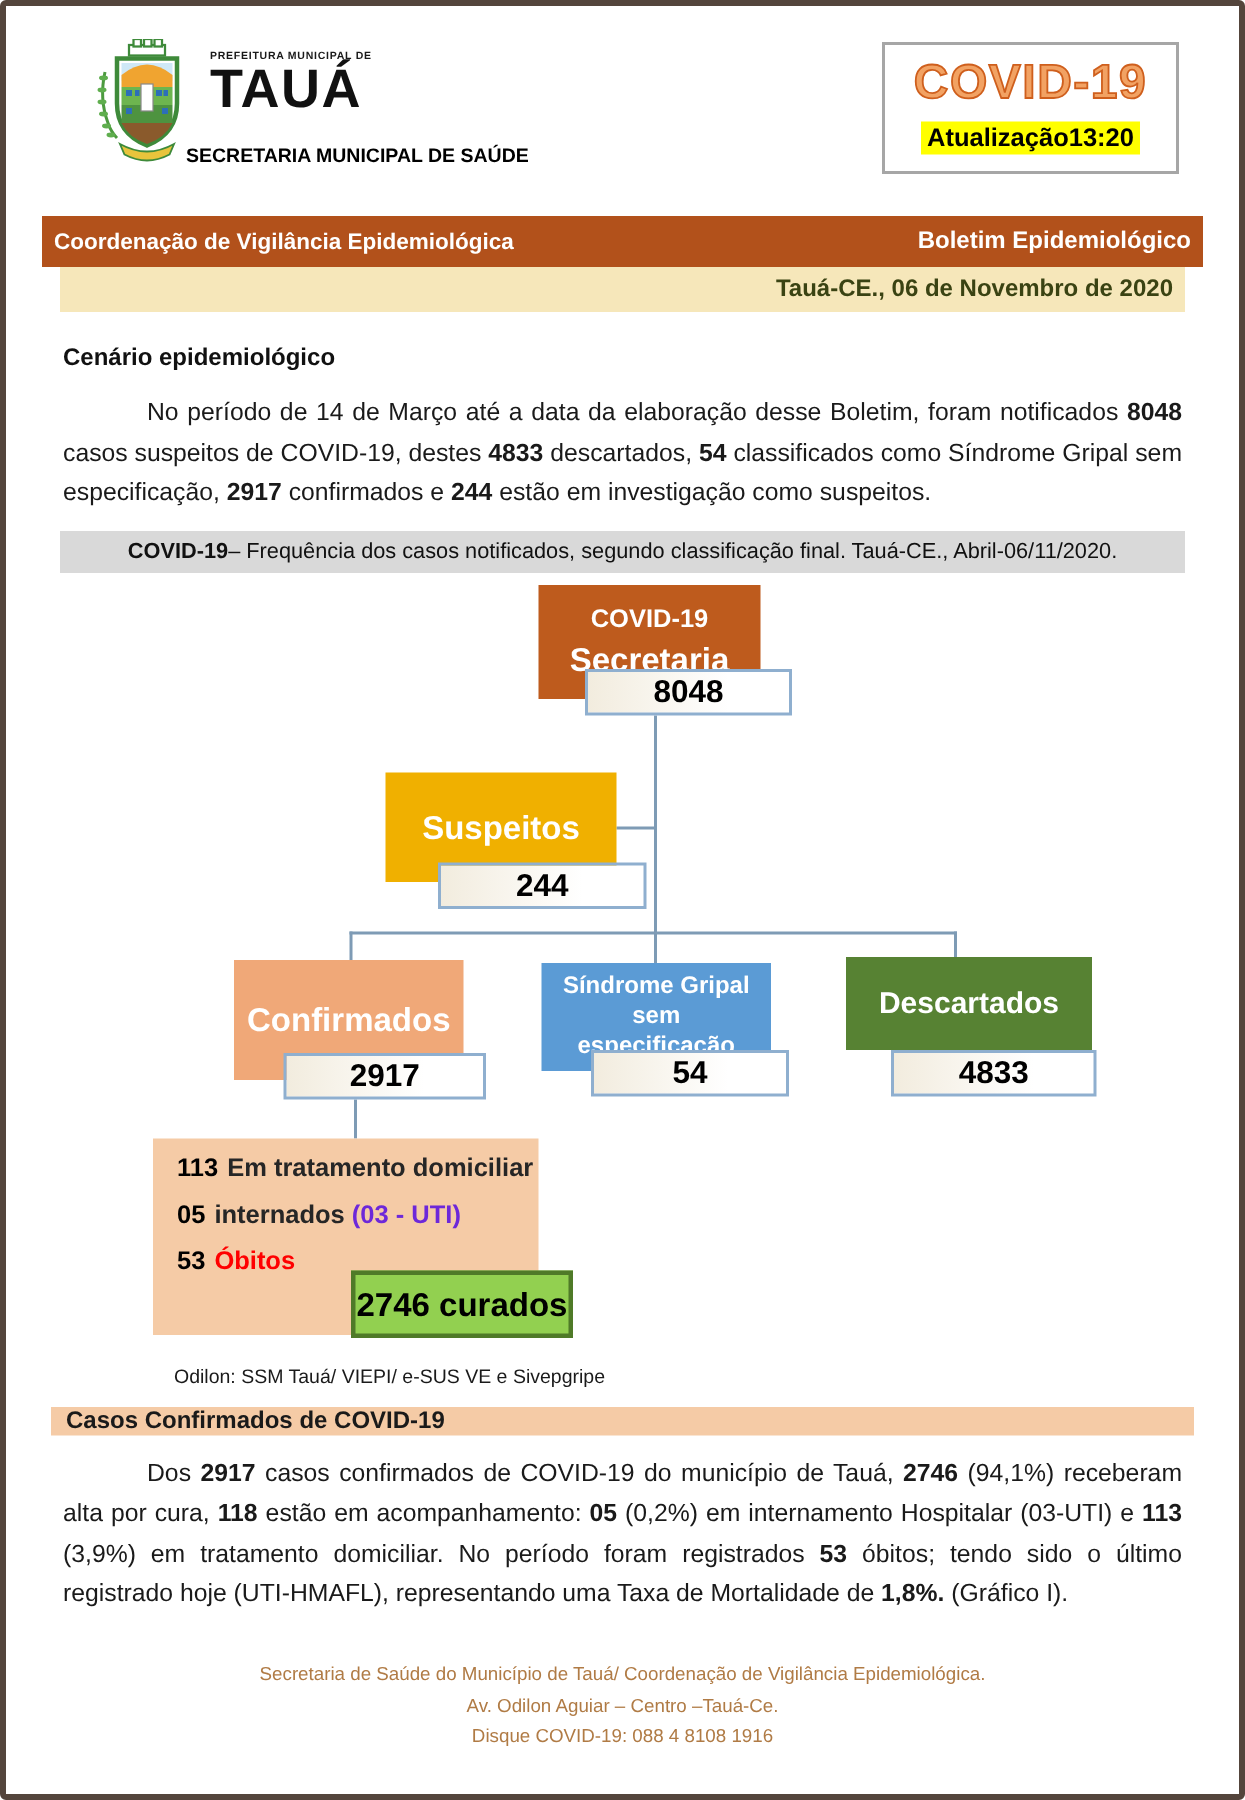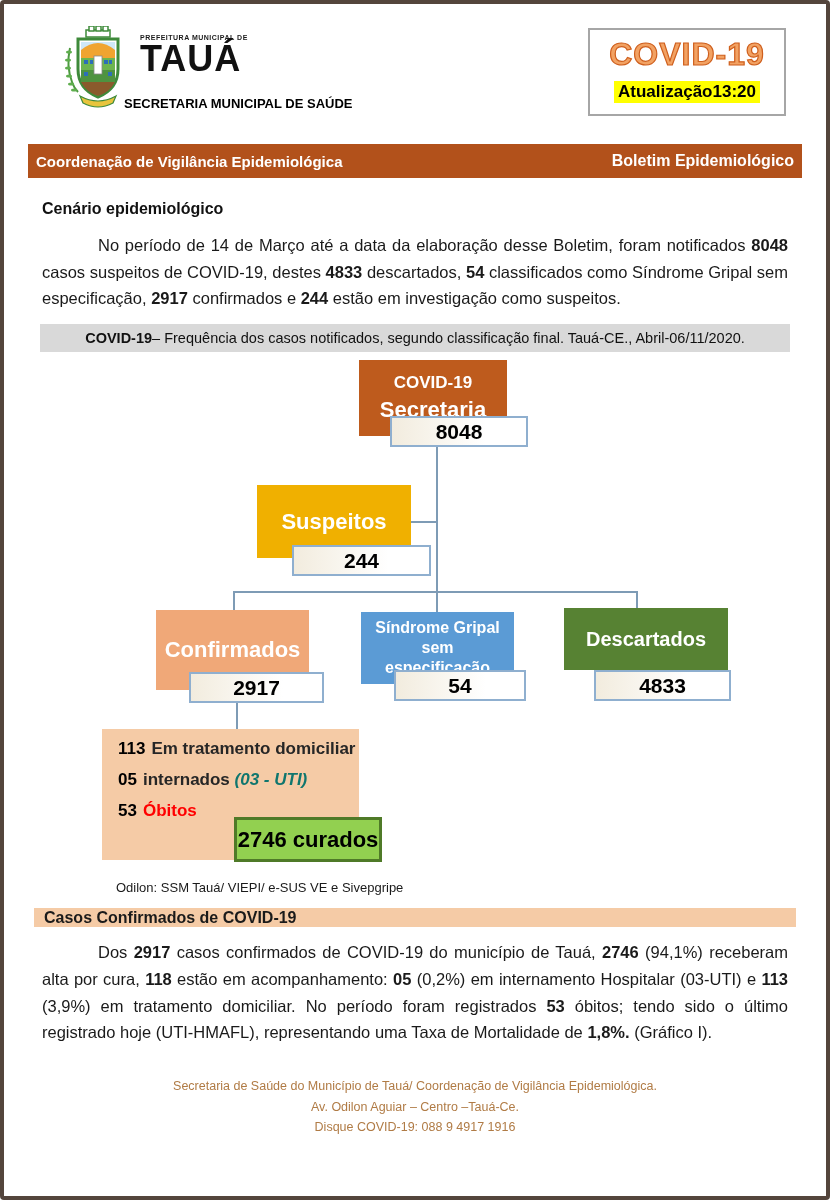--- a/index.html
+++ b/index.html
@@ -79,21 +79,21 @@
   .s2 { left:432px; top:239px; width:2px; height:21px; }
   .s3 { left:632px; top:239px; width:2px; height:18px; }
   .vc { left:232px; top:351px; width:2px; height:26px; }
   .breakdown {
     position:absolute; left:98px; top:377px; width:257px; height:131px;
     background:#f5cba6; padding:10px 0 0 16px;
   }
   .bd-line { font-size:17px; font-weight:bold; margin-bottom:11px; color:#000; }
   .bd-line .num { color:#000; margin-right:6px; }
   .bd-line .lbl { color:#262626; }
-  .bd-line .uti { color:#0f766e;font-style:italic; }
+  .bd-line .uti { color:#6d28d9; }
   .bd-line .deaths { color:#ff0000; }
   .cured {
     position:absolute; left:230px; top:465px; width:148px; height:45px;
     background:#92d050; border:3px solid #4f7a28;
     display:flex; align-items:center; justify-content:center;
     font-size:22px; font-weight:bold; color:#000; z-index:4;
   }
   .fonte { position:absolute; left:112px; top:528px; font-size:13px; color:#1a1a1a; }
   
   .bar-peach {
@@ -159,20 +159,23 @@
     <div class="covid-badge">
       <div class="covid-badge-title">COVID-19</div>
       <div class="covid-badge-update">Atualização13:20</div>
     </div>
   </div>
 
   <div class="bar-orange">
     <span class="left">Coordenação de Vigilância Epidemiológica</span>
     <span class="right">Boletim Epidemiológico</span>
   </div>
+  <div class="bar-cream">
+    <span class="date">Tauá-CE., 06 de Novembro de 2020</span>
+  </div>
 
   <div class="scenario-heading">Cenário epidemiológico</div>
   <p class="para"><span>No período de 14 de Março até a data da elaboração desse Boletim, foram notificados </span><span style="font-weight: bold;">8048</span><span> casos suspeitos de COVID-19, destes </span><span style="font-weight: bold;">4833</span><span> descartados, </span><span style="font-weight: bold;">54</span><span> classificados como Síndrome Gripal sem especificação, </span><span style="font-weight: bold;">2917</span><span> confirmados e </span><span style="font-weight: bold;">244</span><span> estão em investigação como suspeitos.</span></p>
 
   <div class="bar-gray">
       <span style="font-weight: bold;">COVID-19</span>
       <span> – Frequência dos casos notificados, segundo classificação final. Tauá-CE., Abril-06/11/2020.</span>
     </div>
 
   <div class="flow">
@@ -218,16 +221,16 @@
 
     <div class="fonte">Odilon: SSM Tauá/ VIEPI/ e-SUS VE e Sivepgripe</div>
   </div>
 
   <div class="bar-peach">Casos Confirmados de COVID-19</div>
   <p class="para para2"><span>Dos </span><span style="font-weight: bold;">2917</span><span> casos confirmados de COVID-19 do município de Tauá, </span><span style="font-weight: bold;">2746</span><span> (94,1%) receberam alta por cura, </span><span style="font-weight: bold;">118</span><span> estão em acompanhamento: </span><span style="font-weight: bold;">05</span><span> (0,2%) em internamento Hospitalar (03-UTI) e </span><span style="font-weight: bold;">113</span><span> (3,9%) em tratamento domiciliar. No período foram registrados </span><span style="font-weight: bold;">53</span><span> óbitos; tendo sido o último registrado hoje (UTI-HMAFL), representando uma Taxa de Mortalidade de </span><span style="font-weight: bold;">1,8%.</span><span> (Gráfico I).</span></p>
 
   <div class="footer">
     <div>Secretaria de Saúde do Município de Tauá/ Coordenação de Vigilância Epidemiológica.</div>
     <div>Av. Odilon Aguiar – Centro –Tauá-Ce.</div>
-    <div>Disque COVID-19: 088 9 4917 1916</div>
+    <div>Disque COVID-19: 088 4 8108 1916</div>
   </div>
 
 </div>
 
 </body></html>

